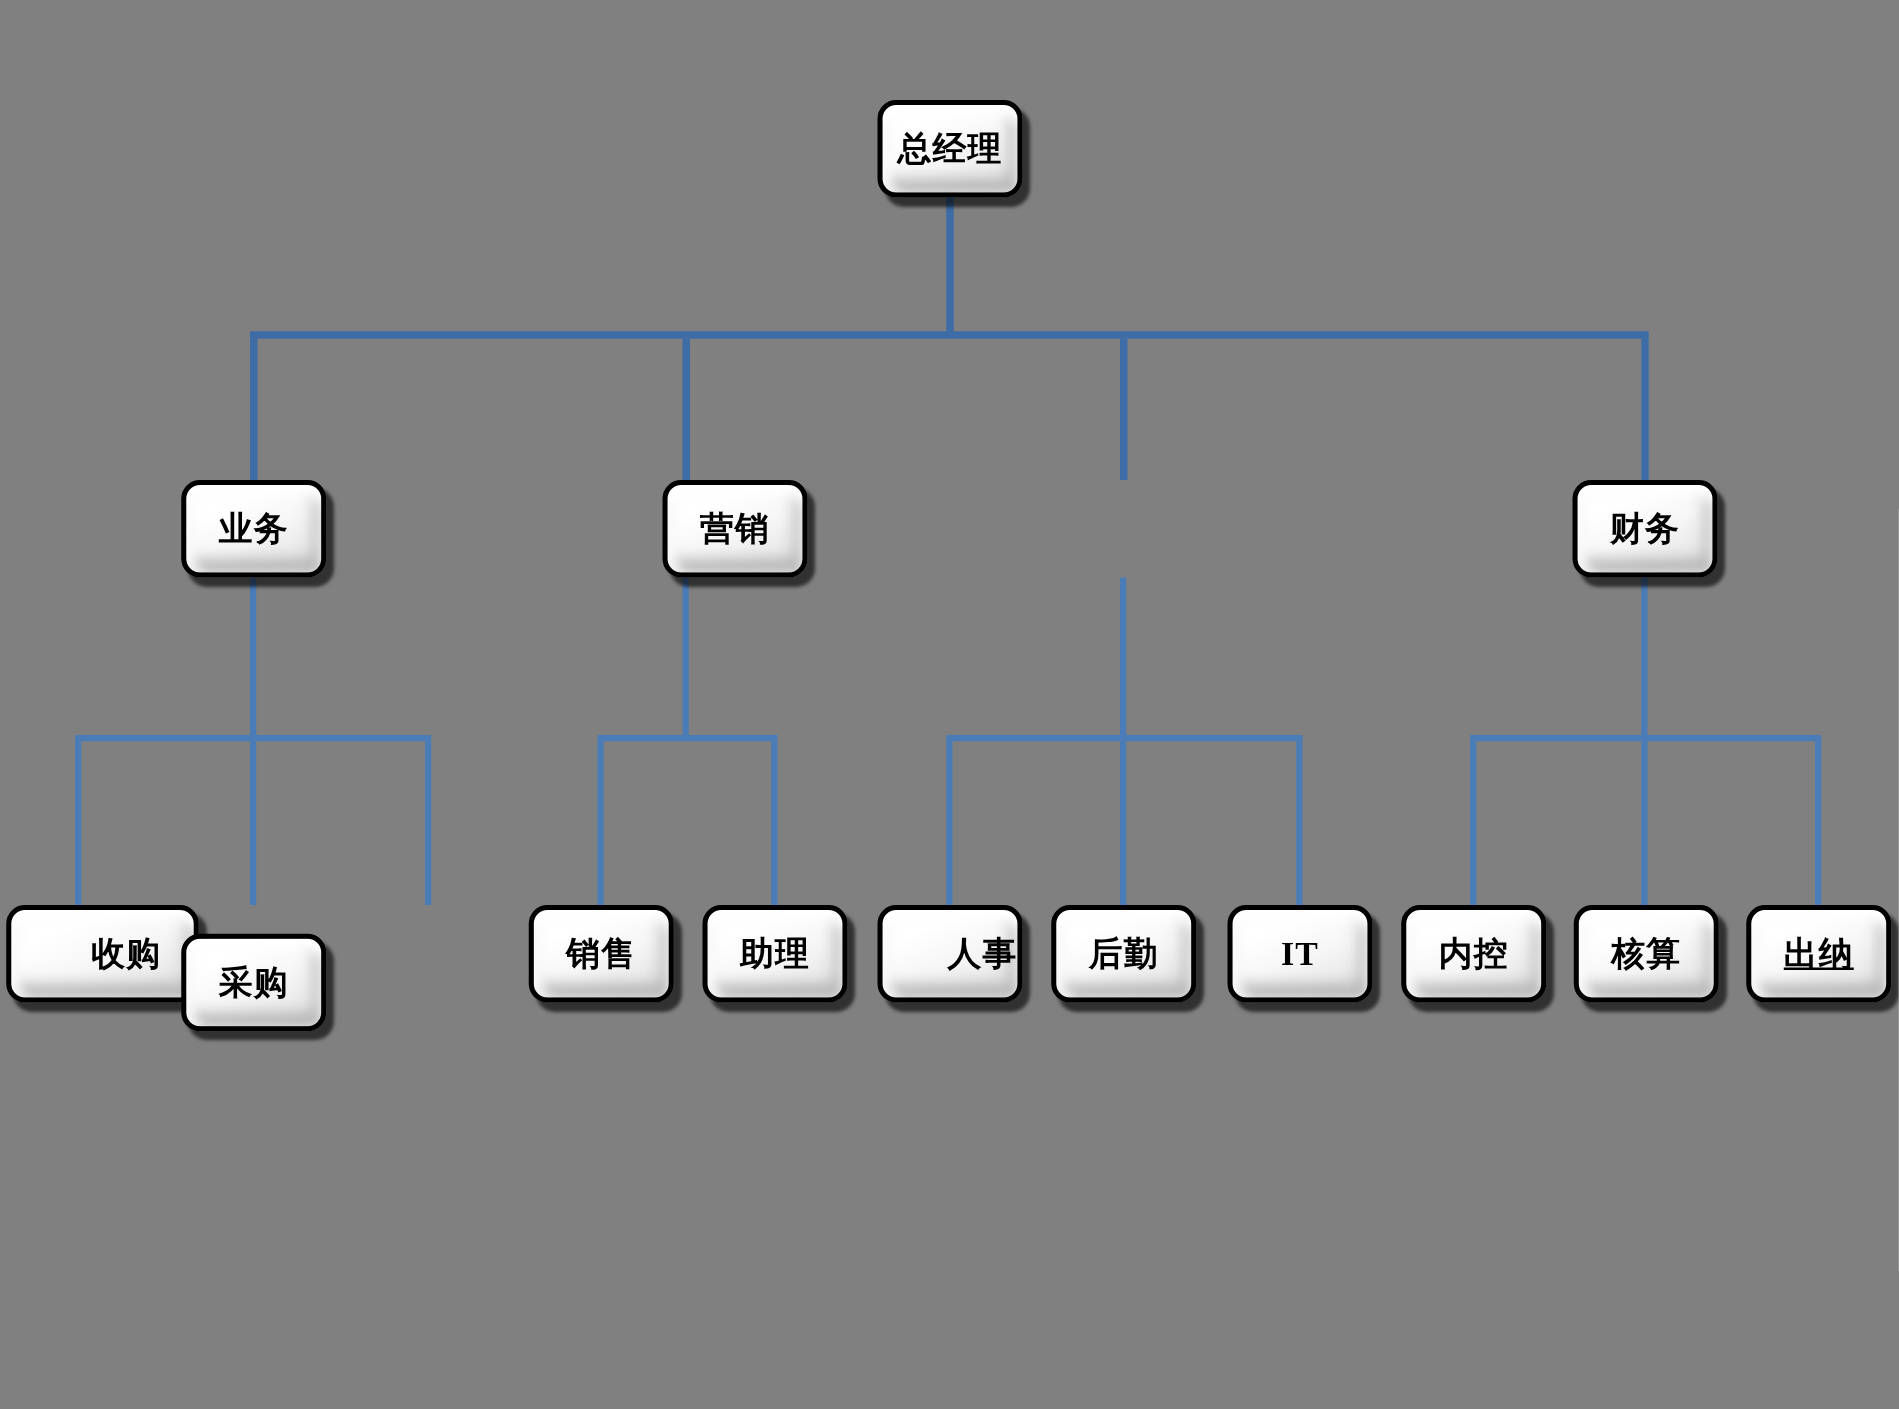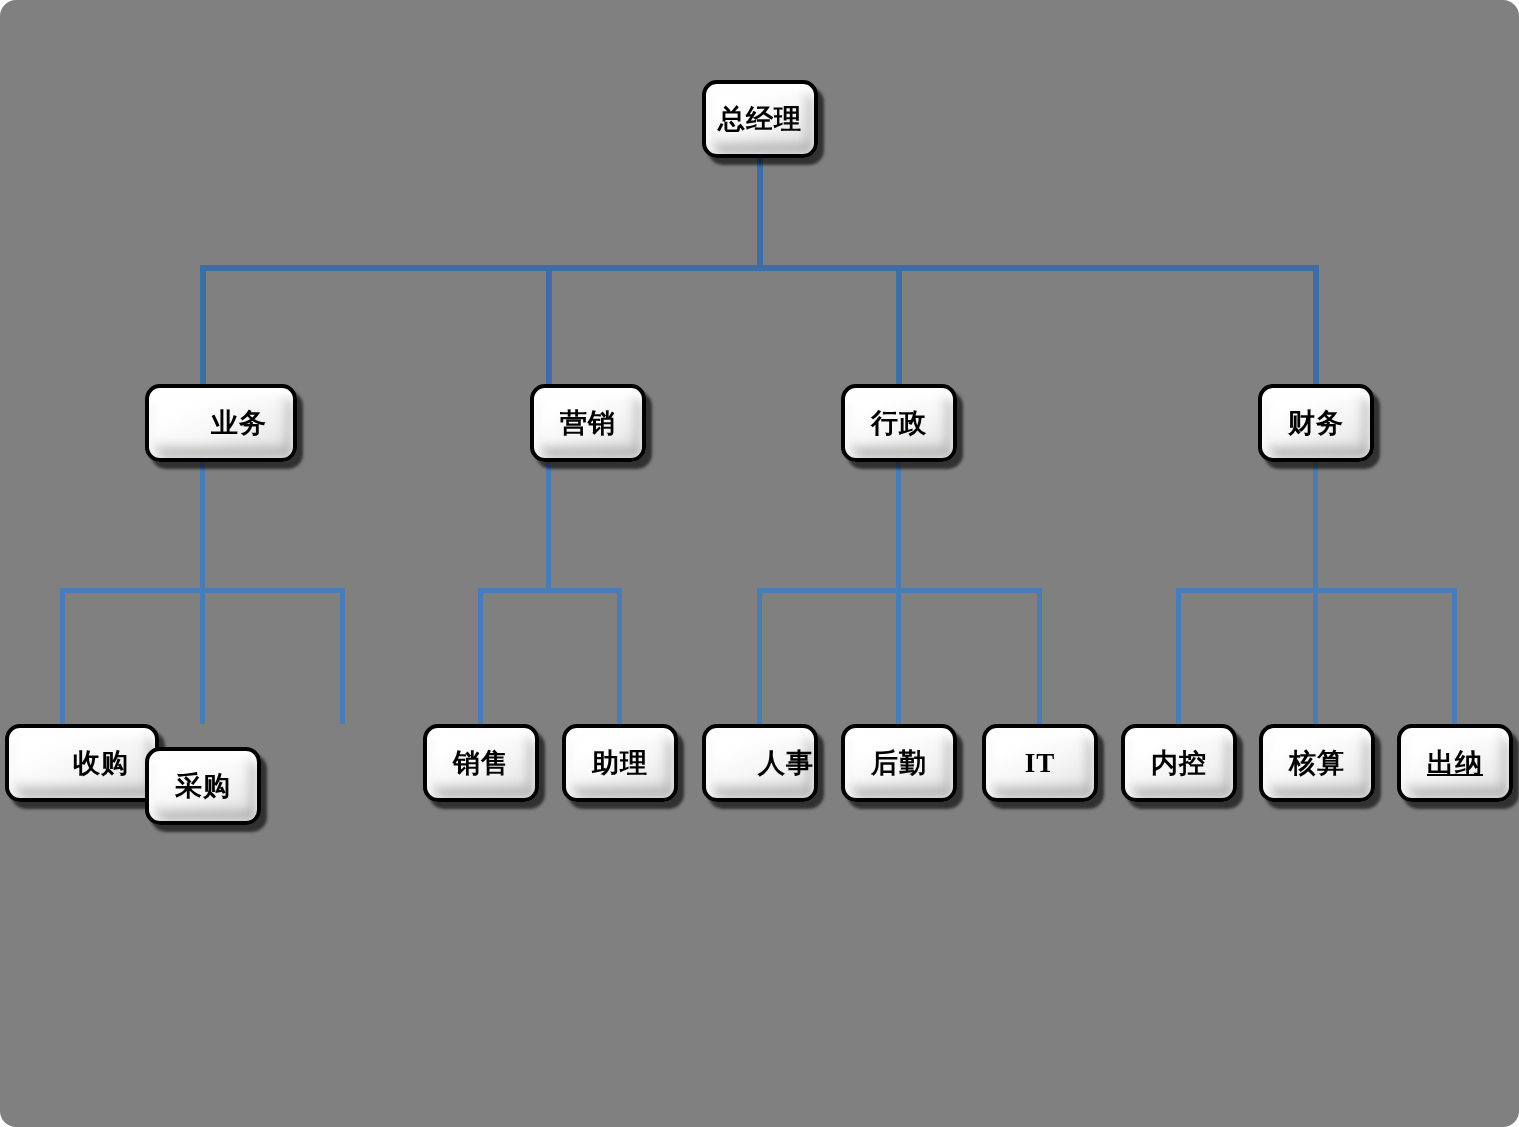--- a/index.html
+++ b/index.html
@@ -2,21 +2,20 @@
 <html style="--conn1: #3e6ca6; --conn2: #4a7cb8; --node-border: #000000; --node-text: #000000;"><head>
 <meta charset="utf-8">
 <style>
   html,body { margin:0; padding:0; }
   .canvas {
     position:relative;
     width:1519px; height:1127px;
     background:#808080;
     overflow:hidden;
     font-family:"Liberation Serif","DejaVu Serif",serif;
-    border-radius:16px;
   }
   .line { position:absolute; }
   .l1 { background:var(--conn1,#3e6ca6); }
   .l2 { background:var(--conn2,#4a7cb8); }
   .node {
     position:absolute;
     width:108px; height:70px;
     border:4px solid var(--node-border,#000);
     border-radius:15px;
     background:linear-gradient(155deg,#ffffff 25%,#f6f6f6 55%,#dedede 100%);
@@ -64,28 +63,25 @@
   <div class="line l2" style="left:1313px; top:462px; width:5px; height:126px;"></div>
   <div class="line l2" style="left:1176px; top:588px; width:281px; height:5px;"></div>
   <div class="line l2" style="left:1176px; top:593px; width:5px; height:131px;"></div>
   <div class="line l2" style="left:1313px; top:593px; width:5px; height:131px;"></div>
   <div class="line l2" style="left:1452px; top:593px; width:5px; height:131px;"></div>
 
   <div class="node" style="left:702px; top:80px;">
     <span>总经理</span>
   </div>
 
-  <div class="node" style="left:145px; top:384px;padding-left:36px;">
+  <div class="node" style="left:145px; top:384px;">
     <span>业务</span>
   </div>
   <div class="node" style="left:506px; top:384px;margin-left:24px;">
     <span>营销</span>
-  </div>
-  <div class="node" style="left:841px; top:384px;">
-    <span>行政</span>
   </div>
   <div class="node" style="left:1258px; top:384px;">
     <span>财务</span>
   </div>
 
   <div class="node" style="left:5px; top:724px;padding-left:38px;">
     <span>收购</span>
   </div>
   <div class="node" style="left:145px; top:747px;align-items:center;">
     <span>采购</span>

